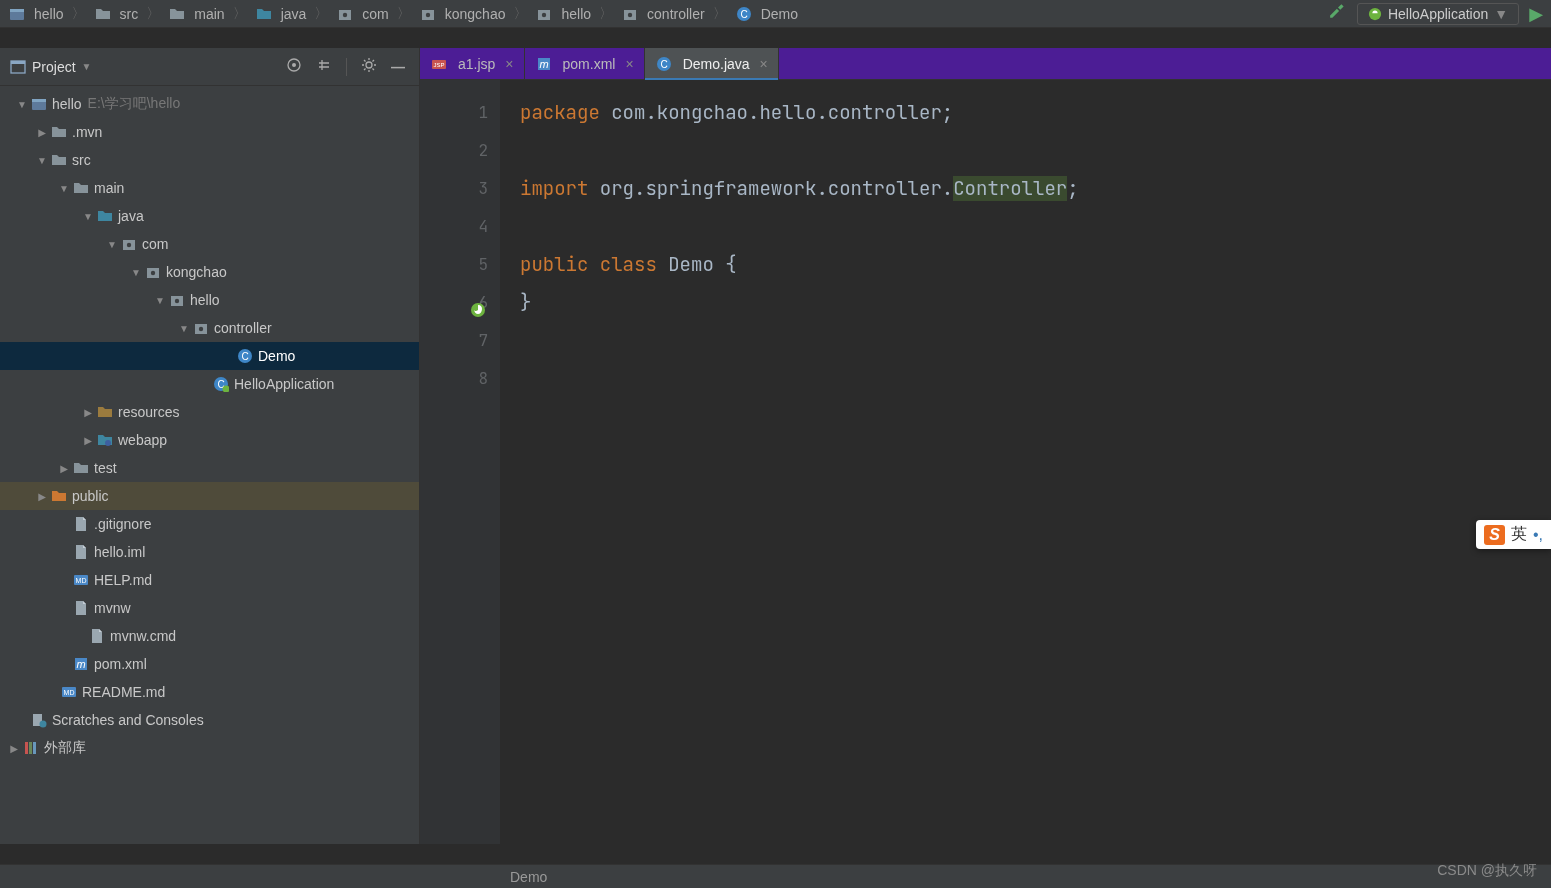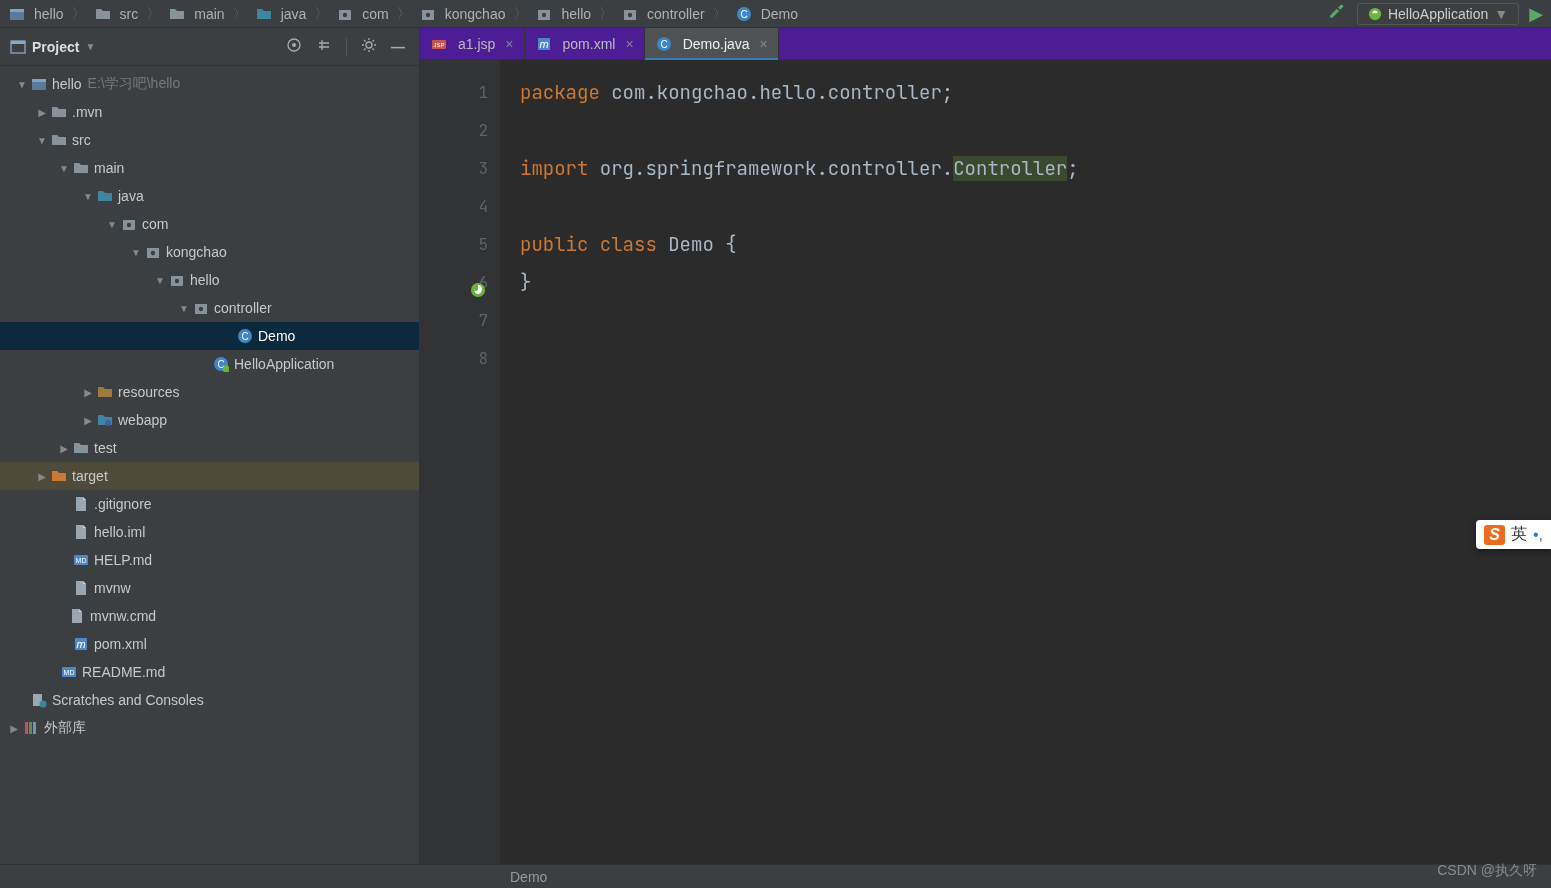--- a/index.html
+++ b/index.html
@@ -1,31 +1,31 @@
 <!DOCTYPE html>
 <html><head>
 <meta charset="utf-8">
 <style>
   * { margin:0; padding:0; box-sizing:border-box; }
   html,body { width:1551px; height:888px; font-family:"Segoe UI",Arial,sans-serif; font-size:14px; background:#2b2b2b; color:#bbb; overflow:hidden; }
-  .root { display:flex; flex-direction:column; height:100%; }
+  .root { display:flex; flex-direction:column; height:100%;gap:20px; }
   
   .nav { height:28px; background:#3c3f41; display:flex; align-items:center; padding:0 8px; color:#999; font-size:14px; border-bottom:1px solid #323232; }
   .nav .crumbs { display:flex; align-items:center; gap:4px; flex:1; overflow:hidden; }
   .nav .crumb { display:flex; align-items:center; gap:4px; color:#b0b0b0; cursor:pointer; }
   .nav .sep { color:#666; margin:0 4px; }
   .nav .right { display:flex; align-items:center; gap:10px; }
   .runcfg { display:flex; align-items:center; gap:6px; border:1px solid #555; padding:2px 10px; border-radius:3px; background:#3c3f41; color:#ccc; cursor:pointer; }
   .play { color:#59a869; font-size:18px; cursor:pointer; }
   .hammer { color:#499c54; cursor:pointer; }
   
   .main { flex:1; display:flex; min-height:0; }
   .sidebar { width:420px; background:#3c3f41; display:flex; flex-direction:column; border-right:1px solid #323232; }
   .side-hdr { height:38px; display:flex; align-items:center; padding:0 10px; gap:6px; border-bottom:1px solid #323232; cursor:pointer; }
-  .side-hdr .title { font-weight:bold; color:#ddd; }
+  .side-hdr .title { font-weight:normal; color:#ddd; }
   .side-hdr .spacer { flex:1; }
   .side-hdr .tbtn { color:#aaa; cursor:pointer; padding:0 4px; }
   .tree { flex:1; overflow:auto; padding-top:4px; }
   .node { display:flex; align-items:center; height:28px; cursor:pointer; color:#c8c8c8; white-space:nowrap; }
   .node.selected { background:#0d293e; color:#fff; }
   .node.hl { background:#4f4b3a; }
   .arrow { width:16px; text-align:center; color:#888; font-size:10px; }
   .arrow.blank { visibility:hidden; }
   .ic { width:18px; display:inline-flex; justify-content:center; margin-right:4px; }
   .ic svg { width:16px; height:16px; }
@@ -331,21 +331,21 @@
             </span>
             <span>test</span>
           </div>
           <div class="node hl" style="padding-left: 34px;">
             <span class="arrow ">▶</span>
             <span class="ic">
               <svg viewBox="0 0 16 16">
                 <path fill="#cc7832" d="M1 3h5l2 2h7v8H1z"></path>
               </svg>
             </span>
-            <span>target</span>
+            <span>public</span>
           </div>
           <div class="node" style="padding-left: 56px;">
             <span class="arrow blank"></span>
             <span class="ic">
               <svg viewBox="0 0 16 16">
                 <path fill="#9aa7b0" d="M3 1h7l3 3v11H3z"></path>
                 <path fill="#c5ced6" d="M10 1v3h3z"></path>
               </svg>
             </span>
             <span>.gitignore</span>
@@ -373,21 +373,21 @@
           <div class="node" style="padding-left: 56px;">
             <span class="arrow blank"></span>
             <span class="ic">
               <svg viewBox="0 0 16 16">
                 <path fill="#9aa7b0" d="M3 1h7l3 3v11H3z"></path>
                 <path fill="#c5ced6" d="M10 1v3h3z"></path>
               </svg>
             </span>
             <span>mvnw</span>
           </div>
-          <div class="node" style="padding-left: 52px;">
+          <div class="node" style="padding-left: 72px;">
             <span class="arrow blank"></span>
             <span class="ic">
               <svg viewBox="0 0 16 16">
                 <path fill="#9aa7b0" d="M3 1h7l3 3v11H3z"></path>
                 <path fill="#c5ced6" d="M10 1v3h3z"></path>
               </svg>
             </span>
             <span>mvnw.cmd</span>
           </div>
           <div class="node" style="padding-left: 56px;">

